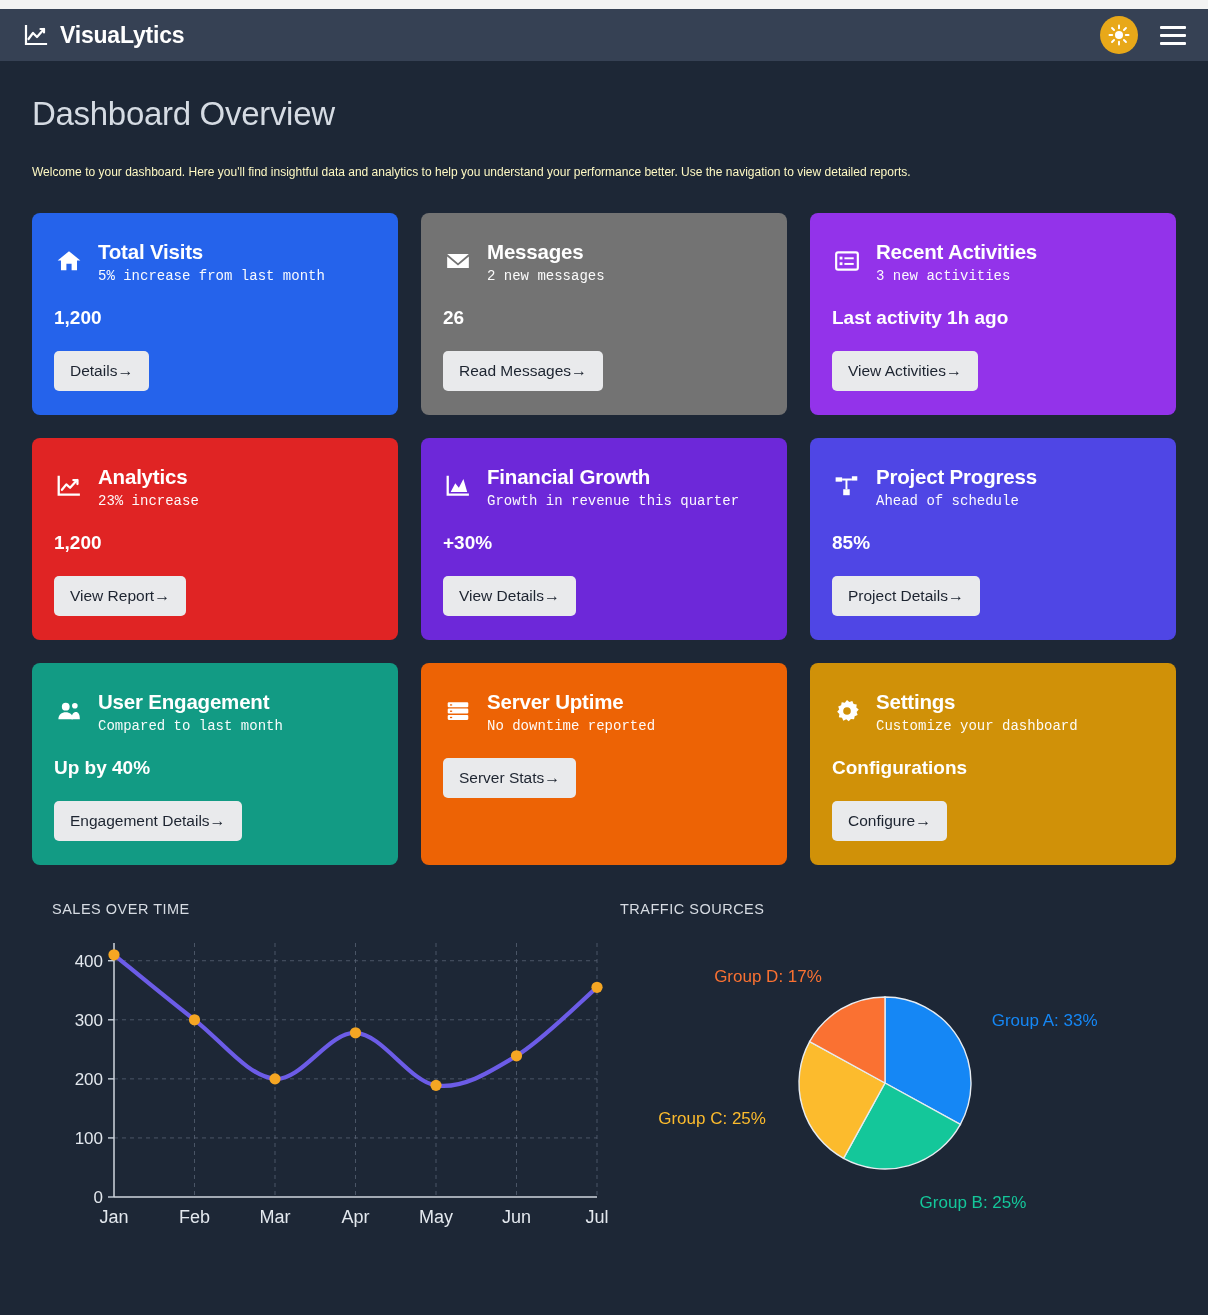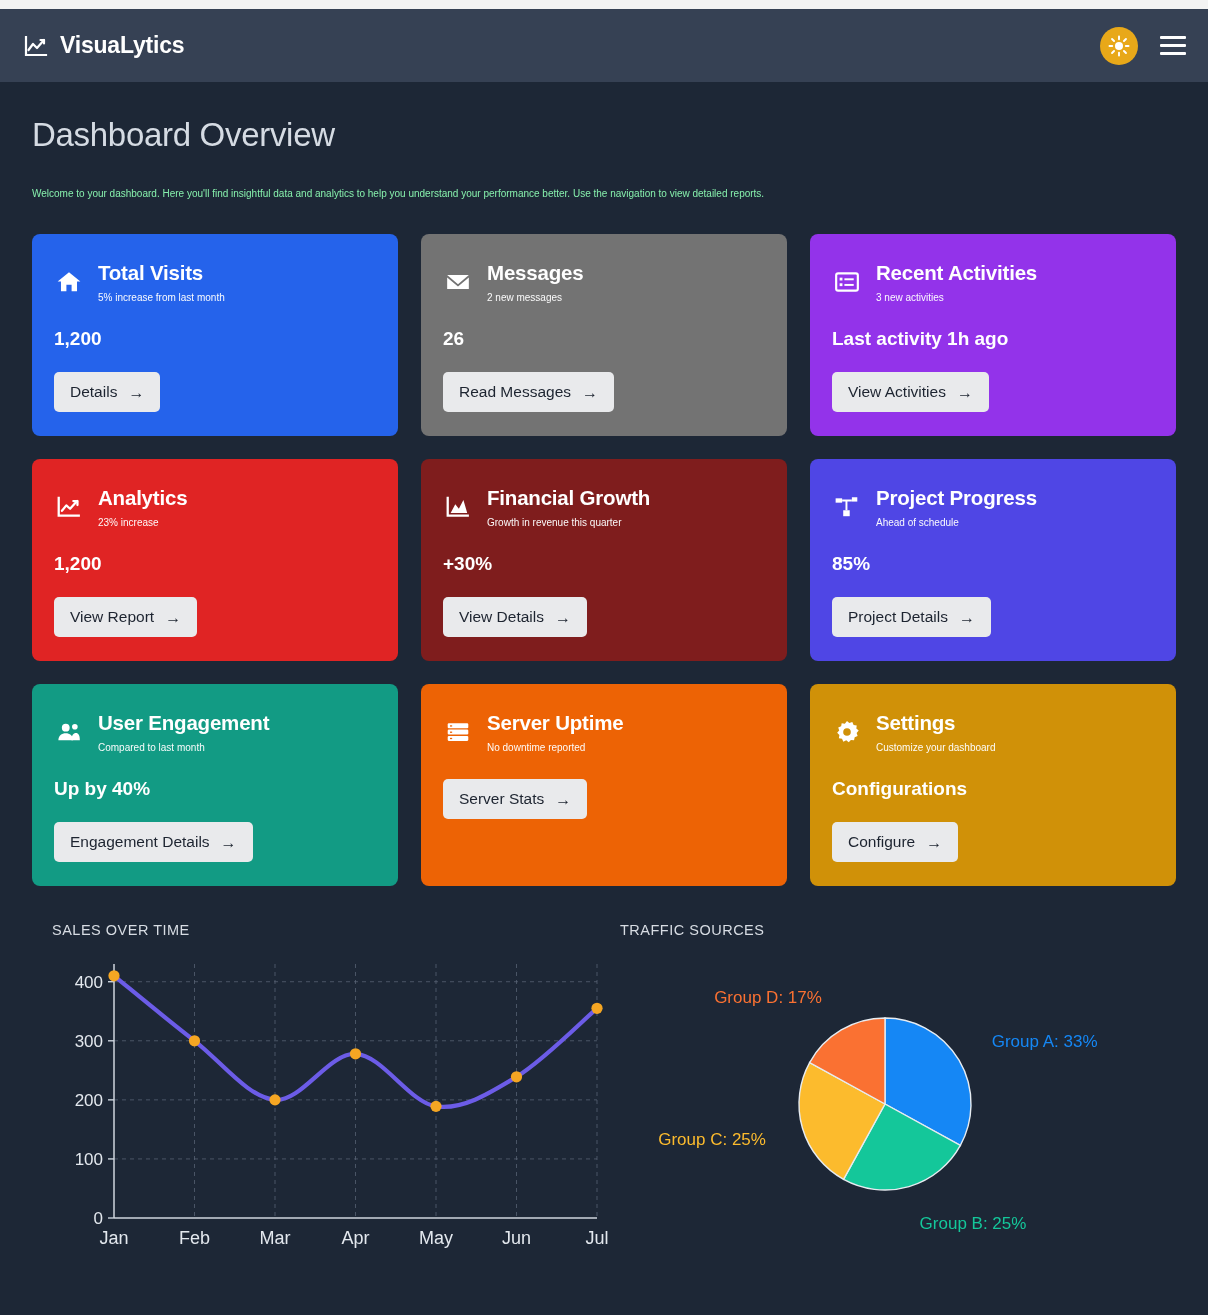--- a/index.html
+++ b/index.html
@@ -14,21 +14,21 @@
 
   
   .page-top-strip {
     height: 9px;
     background: #f3f3f3;
     width: 100%;
   }
 
   
   .navbar {
-    height: 73px;
+    height: 52px;
     background: #364154;
     display: flex;
     align-items: center;
     padding: 0 22px 0 24px;
     position: relative;
   }
   .brand {
     display: flex;
     align-items: center;
     gap: 12px;
@@ -68,22 +68,22 @@
   .content { padding: 34px 32px 0 32px; }
 
   .page-title {
     color: #d5dbe3;
     font-size: 33px;
     font-weight: normal;
     letter-spacing: -0.3px;
     margin-bottom: 28px;
   }
   .page-desc {
-    color: #86efac;
-    font-size: 10px;
+    color: #fef9c3;
+    font-size: 12px;
     line-height: 23.5px;
     max-width: 1145px;
     margin-bottom: 28px;
   }
 
   
   .card-grid {
     display: grid;
     grid-template-columns: repeat(3, 1fr);
     gap: 23px 23px;
@@ -112,43 +112,43 @@
   .card-titles { display: flex; flex-direction: column; gap: 3px; }
   .card-title {
     color: #ffffff;
     font-size: 20.5px;
     font-weight: bold;
     letter-spacing: -0.2px;
     line-height: 25px;
   }
   .card-sub {
     color: #ffffff;
-    font-size: 10px;
+    font-size: 14px;
     line-height: 19px;
     opacity: 0.97;
+    font-family: Liberation Mono, monospace;
   }
   .card-value {
     color: #ffffff;
     font-size: 19px;
     font-weight: bold;
     margin-top: 21px;
   }
   .card-btn {
     margin-top: 22px;
     align-self: flex-start;
     background: #e9eaec;
     color: #1d2430;
     border: none;
     border-radius: 5px;
     padding: 11px 16px;
     font-size: 15.5px;
     font-family: "Liberation Sans", sans-serif;
     display: inline-flex;
-    align-items: flex-end;
-    gap: 11px;
+    align-items: center;
     cursor: pointer;
     white-space: nowrap;
   }
   .card-btn .arrow { font-size: 16px; line-height: 1; font-weight: bold; }
 
   
   .charts-row {
     display: grid;
     grid-template-columns: 1fr 1fr;
     gap: 8px;
@@ -287,21 +287,21 @@
           <span class="card-sub">23% increase</span>
         </span>
       </div>
       <div class="card-value">1,200</div>
       <button class="card-btn">
         <span>View Report</span>
         <span class="arrow">→</span>
       </button>
     </div>
 
-    <div class="card" style="background:#7f1d1d">
+    <div class="card" style="background:#6d28d9">
       <div class="card-head">
         <span class="card-icon">
           <svg width="26" height="26" viewBox="0 0 24 24">
             <path d="M2.5 3.5 V20 H21" stroke="#fff" stroke-width="2.1" fill="none" stroke-linecap="square"></path>
             <path d="M5.2 17.5 L9.5 9.5 L12.8 13.5 L17 5.5 L20.5 17.5 Z" fill="#fff"></path>
           </svg>
         </span>
         <span class="card-titles">
           <span class="card-title">Financial Growth</span>
           <span class="card-sub">Growth in revenue this quarter</span>

